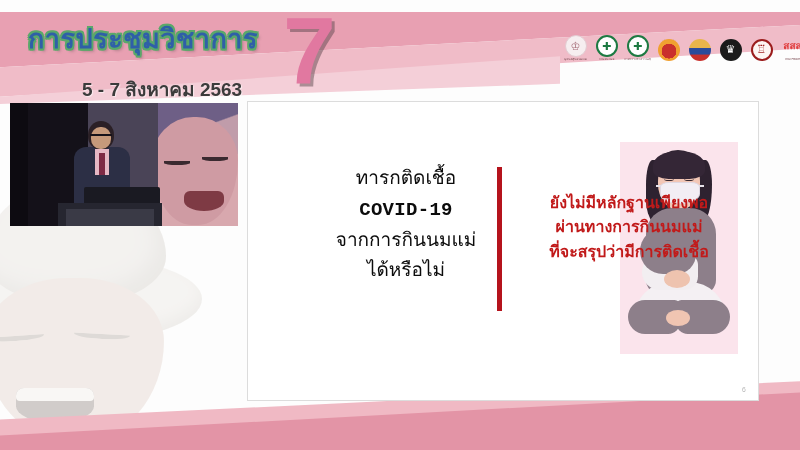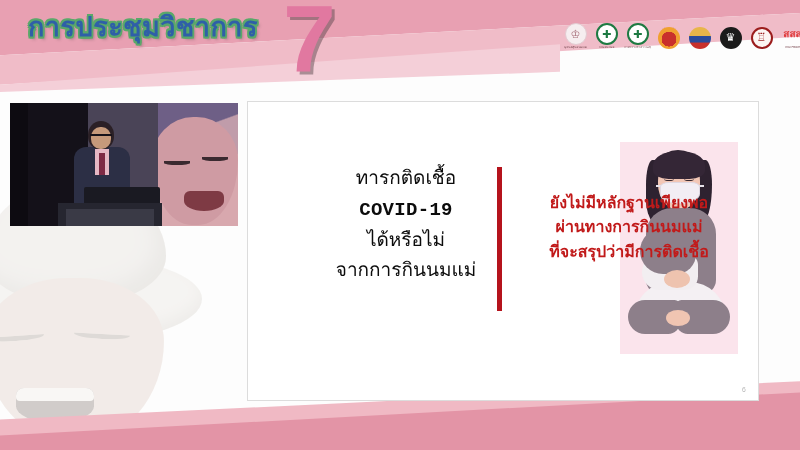--- a/index.html
+++ b/index.html
@@ -82,21 +82,21 @@
   }
   .band-bottom-dark {
     position: absolute; left: 0; bottom: 0;
     width: 800px; height: 80px;
     background: #e394a6;
     clip-path: polygon(0 100%, 0 82%, 100% 28%, 100% 100%);
   }
 
   
   .header {
-    position: absolute; left: 0; top: 0;
+    position: absolute; left: 0; top: 12px;
     width: 800px; height: 92px;
     overflow: hidden;
   }
   .hdr-pink-top {
     position: absolute; left: 0; top: 0;
     width: 800px; height: 92px;
     background: #e8a0b2;
     clip-path: polygon(0 0, 100% 0, 100% 14%, 0 60%);
   }
   .hdr-pink-mid {
@@ -426,20 +426,21 @@
 
   <div class="band-bottom-light"></div>
   <div class="band-bottom-dark"></div>
 
   <div class="header">
     <div class="hdr-pink-top"></div>
     <div class="hdr-pink-mid"></div>
     <div class="hdr-pink-low"></div>
 
     <div class="title-line1">การประชุมวิชาการ</div>
+    <div class="title-date">5 - 7 สิงหาคม 2563</div>
     <div class="big-seven">7</div>
 
 
     <div class="logos">
       <div class="logo lg1">
         <div class="logo-mark">♔</div>
         <div class="logo-cap">มูลนิธิศูนย์นมแม่</div>
       </div>
       <div class="logo lg2">
         <div class="logo-mark">✚</div>
@@ -512,22 +513,22 @@
       <div class="il-footL"></div>
       <div class="il-baby-wrap"></div>
       <div class="il-baby-head"></div>
       <div class="il-arm"></div>
       <div class="il-hand"></div>
     </div>
 
     <div class="q-block">
       <div class="q-line">ทารกติดเชื้อ</div>
       <div class="q-line latin">COVID-19</div>
+      <div class="q-line">จากการกินนมแม่</div>
       <div class="q-line">ได้หรือไม่</div>
-      <div class="q-line">จากการกินนมแม่</div>
     </div>
 
     <div class="divider"></div>
 
     <div class="a-block">
       <div class="a-line">ยังไม่มีหลักฐานเพียงพอ</div>
       <div class="a-line">ผ่านทางการกินนมแม่</div>
       <div class="a-line">ที่จะสรุปว่ามีการติดเชื้อ</div>
     </div>
 

